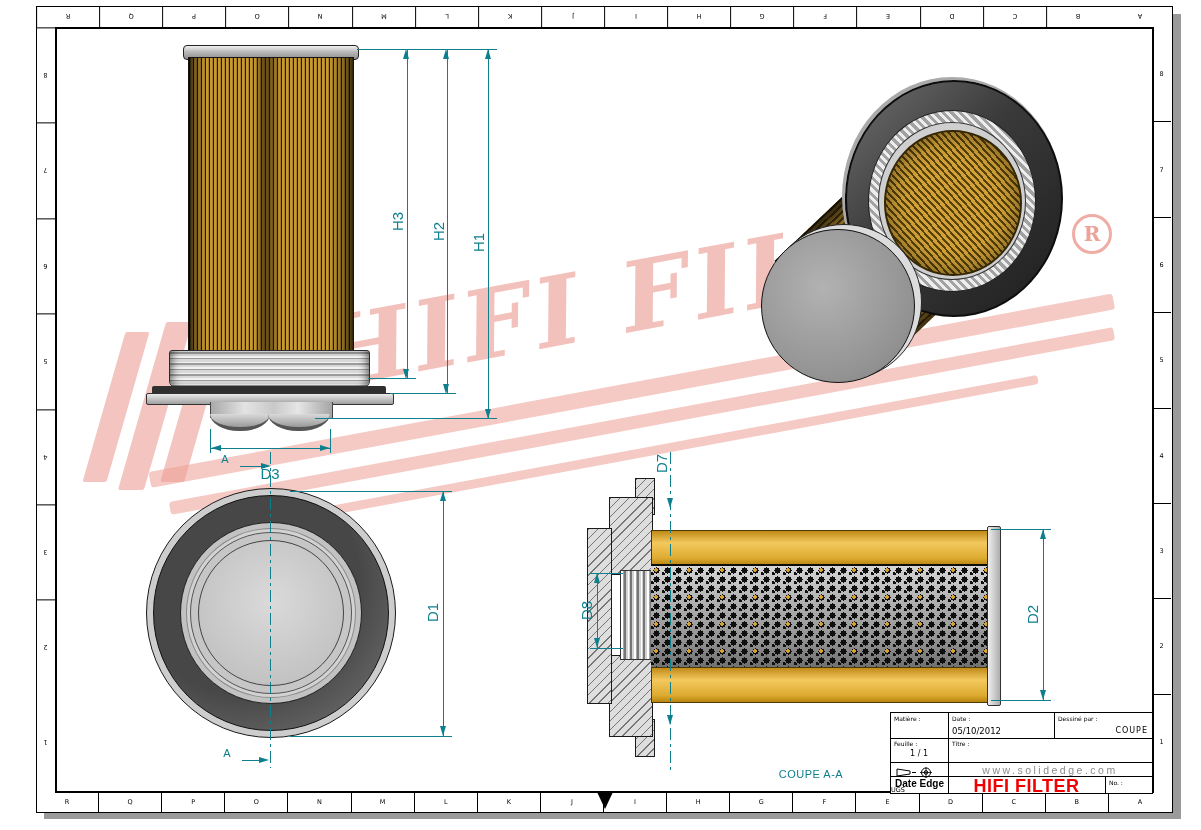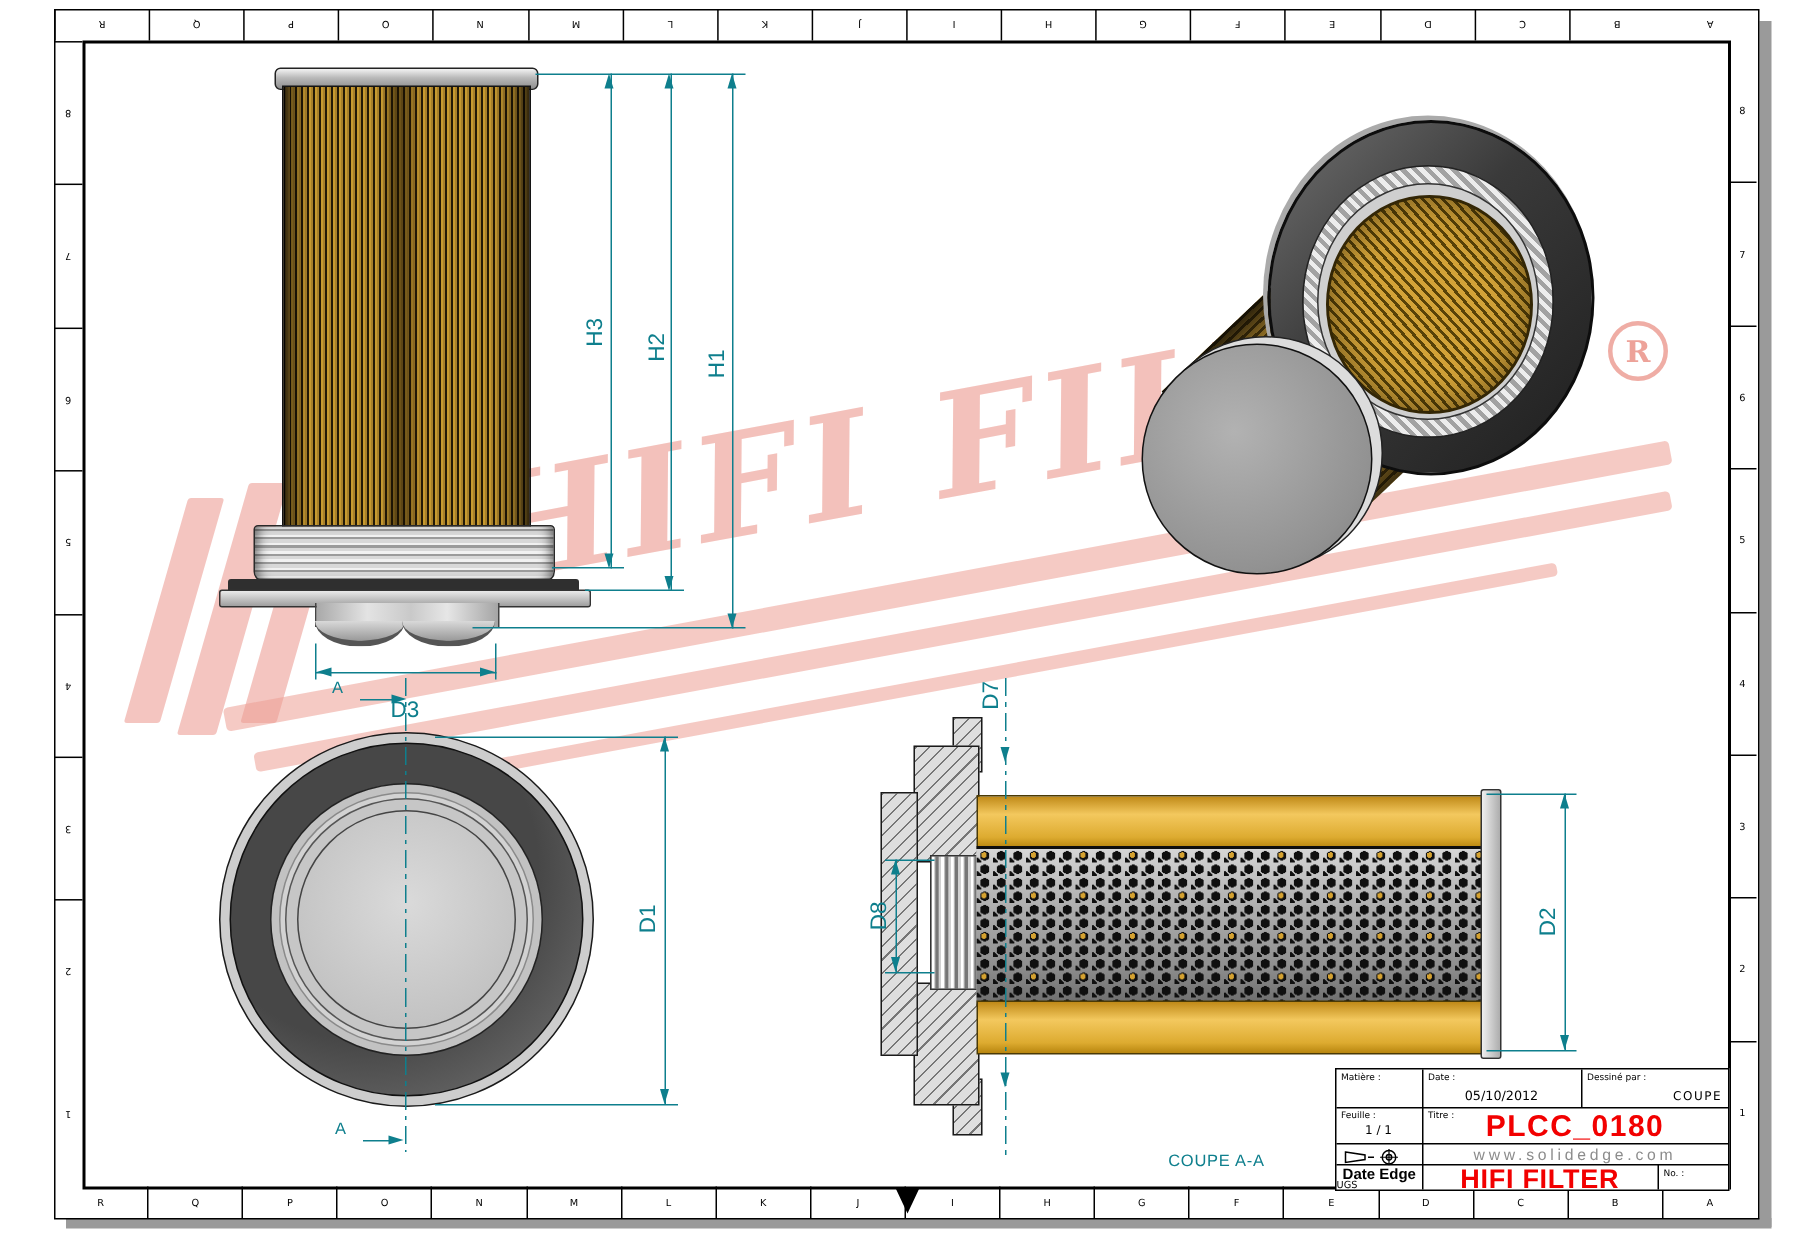--- a/index.html
+++ b/index.html
@@ -271,27 +271,26 @@
   <div class="abs tb">
     <div class="ln" style="left:0;top:25px;width:261px;height:1px;"></div>
     <div class="ln" style="left:0;top:49px;width:261px;height:1px;"></div>
     <div class="ln" style="left:0;top:63px;width:261px;height:1px;"></div>
     <div class="ln" style="left:57px;top:0;width:1px;height:80px;"></div>
     <div class="ln" style="left:163px;top:0;width:1px;height:25px;"></div>
     <div class="ln" style="left:214px;top:63px;width:1px;height:17px;"></div>
 
     <div class="lbl" style="left:3px;top:2px;">Matière :</div>
     <div class="lbl" style="left:61px;top:2px;">Date :</div>
-    <div class="val" style="left:61px;top:13px;width:98px;text-align:center;">05/10/2012</div>
+    <div class="val" style="left:61px;top:13px;width:98px;text-align:left;">05/10/2012</div>
     <div class="lbl" style="left:167px;top:2px;">Dessiné par :</div>
     <div class="val" style="left:167px;top:13px;width:90px;text-align:right;letter-spacing:1px;font-size:8px;">COUPE</div>
     <div class="lbl" style="left:3px;top:27px;">Feuille :</div>
     <div class="val" style="left:3px;top:36px;width:50px;text-align:center;font-size:8px;">1 / 1</div>
     <div class="lbl" style="left:61px;top:27px;">Titre :</div>
-    <div class="tb-title" style="left:57px;top:27px;width:204px;">PLCC_0180</div>
 
     <div class="abs" style="left:4px;top:51px;">
       <svg width="48" height="11" viewBox="0 0 48 11">
         <path d="M2 2 L15 4 L15 7 L2 9 Z" fill="none" stroke="#000" stroke-width="1"></path>
         <line x1="17" y1="5.5" x2="21" y2="5.5" stroke="#000" stroke-width="1"></line>
         <circle cx="31" cy="5.5" r="4.5" fill="none" stroke="#000" stroke-width="1"></circle>
         <circle cx="31" cy="5.5" r="1.8" fill="none" stroke="#000" stroke-width="1"></circle>
         <line x1="25" y1="5.5" x2="37" y2="5.5" stroke="#000" stroke-width=".8"></line>
         <line x1="31" y1="0" x2="31" y2="11" stroke="#000" stroke-width=".8"></line>
       </svg>

